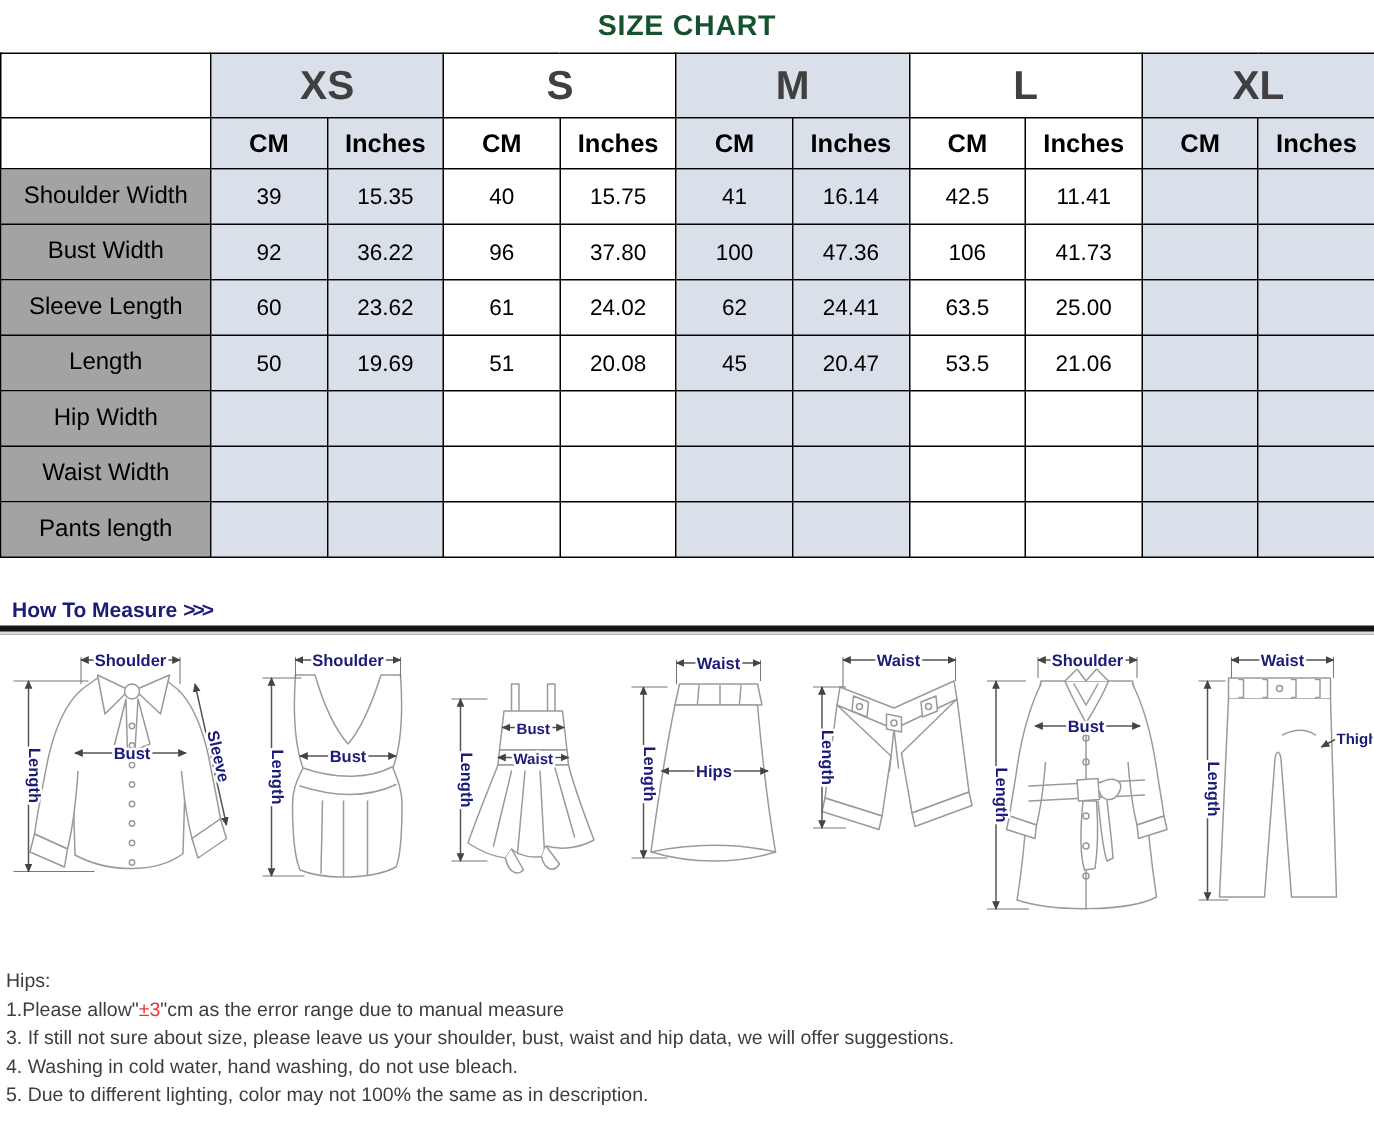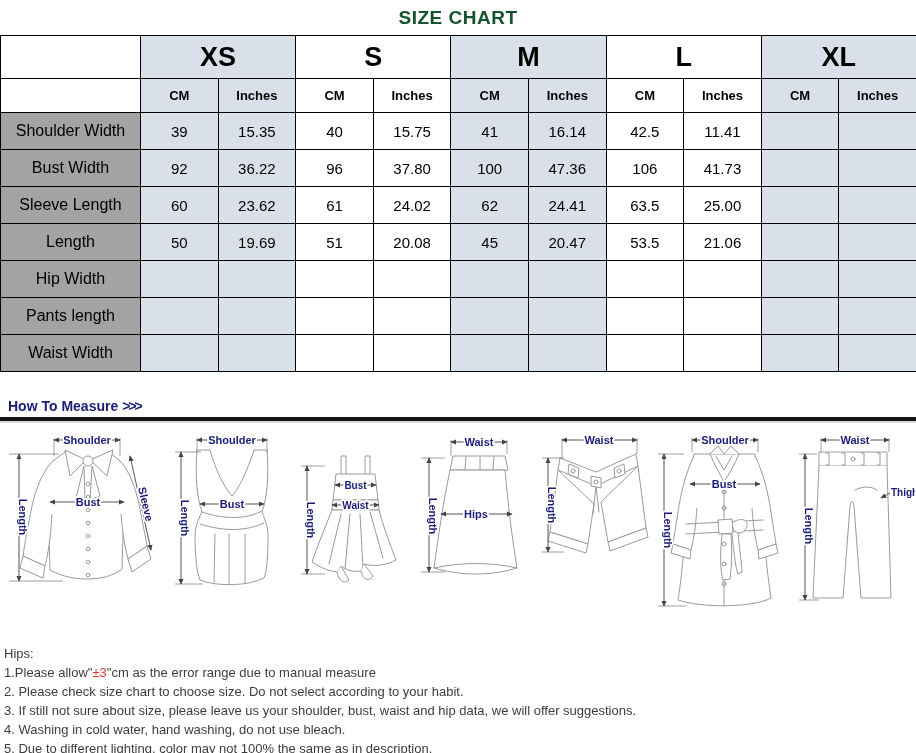--- a/index.html
+++ b/index.html
@@ -4,26 +4,26 @@
 <style>
   html,body{margin:0;padding:0;background:#fff;}
   body{width:916px;font-family:"Liberation Sans",sans-serif;color:#000;}
   .page{width:916px;}
 
   .title{ text-align:center; font-size:19px; font-weight:bold; letter-spacing:.5px; padding:7px 0 6px; color:#14532d;}
 
   table.size-table{border-collapse:collapse; table-layout:fixed; width:916px;}
   table.size-table td{border:1px solid #000; text-align:center; vertical-align:middle; overflow:hidden; padding:0;}
   .size-cell{font-size:27px; font-weight:bold; height:42px;}
-  .unit-cell{font-size:13px; font-weight:bold; height:33px;}
+  .unit-cell{font-size:17px; font-weight:bold; height:33px;}
   .val-cell{font-size:15px; height:36px;}
   .rowlabel{font-size:16px; background:#a3a3a3;}
   .corner{background:#fff;}
   .shaded{background:#dae0e9;}
-  .redtxt{color:#000000;}
+  .redtxt{color:#404040;}
 
   .htm-heading{ margin:26px 0 3px 8px; font-size:14px; font-weight:bold; color:#1b1b78;}
   .htm-heading .arrows{letter-spacing:-2px; margin-left:4px;}
   .rule{height:4px;background:#161616;border-bottom:2px solid #d9d9d9;}
 
   .figures{ display:flex; justify-content:flex-start; align-items:flex-start; padding:3px 1px 0; height:212px;}
   .figures svg{display:block;}
   .g{stroke:#9a9a9a;fill:none;stroke-width:1;stroke-linejoin:round;stroke-linecap:round;}
   .gf{stroke:#9a9a9a;fill:#fff;stroke-width:1;stroke-linejoin:round;}
   .ml{stroke:#555;stroke-width:1;fill:none;}
@@ -148,34 +148,34 @@
           <td class="val-cell"></td>
           <td class="val-cell"></td>
           <td class="val-cell shaded"></td>
           <td class="val-cell shaded"></td>
           <td class="val-cell"></td>
           <td class="val-cell"></td>
           <td class="val-cell shaded"></td>
           <td class="val-cell shaded"></td>
         </tr>
         <tr>
+          <td class="rowlabel">Waist Width</td>
+          <td class="val-cell shaded"></td>
+          <td class="val-cell shaded"></td>
+          <td class="val-cell"></td>
+          <td class="val-cell"></td>
+          <td class="val-cell shaded"></td>
+          <td class="val-cell shaded"></td>
+          <td class="val-cell"></td>
+          <td class="val-cell"></td>
+          <td class="val-cell shaded"></td>
+          <td class="val-cell shaded"></td>
+        </tr>
+        <tr>
           <td class="rowlabel">Pants length</td>
-          <td class="val-cell shaded"></td>
-          <td class="val-cell shaded"></td>
-          <td class="val-cell"></td>
-          <td class="val-cell"></td>
-          <td class="val-cell shaded"></td>
-          <td class="val-cell shaded"></td>
-          <td class="val-cell"></td>
-          <td class="val-cell"></td>
-          <td class="val-cell shaded"></td>
-          <td class="val-cell shaded"></td>
-        </tr>
-        <tr>
-          <td class="rowlabel">Waist Width</td>
           <td class="val-cell shaded"></td>
           <td class="val-cell shaded"></td>
           <td class="val-cell"></td>
           <td class="val-cell"></td>
           <td class="val-cell shaded"></td>
           <td class="val-cell shaded"></td>
           <td class="val-cell"></td>
           <td class="val-cell"></td>
           <td class="val-cell shaded"></td>
           <td class="val-cell shaded"></td>
@@ -358,19 +358,18 @@
       <text class="lab" x="60" y="18" text-anchor="middle">Waist</text>
       <text class="lab" text-anchor="middle" transform="translate(10,100) rotate(90)">Length</text>
       <text class="lab sm" x="96" y="70" text-anchor="start">Thigh</text>
     </svg>
 
   </div>
 
   <div class="notes">
     <div>Hips:</div>
     <div><span>1.Please allow"</span><span class="red">±3</span><span>"cm as the error range due to manual measure</span></div>
-    <div>2. Please check size chart to choose size. Do not select according to your habit.</div>
     <div>3. If still not sure about size, please leave us your shoulder, bust, waist and hip data, we will offer suggestions.</div>
     <div>4. Washing in cold water, hand washing, do not use bleach.</div>
     <div>5. Due to different lighting, color may not 100% the same as in description.</div>
   </div>
 
 </div>
 
 </body></html>

